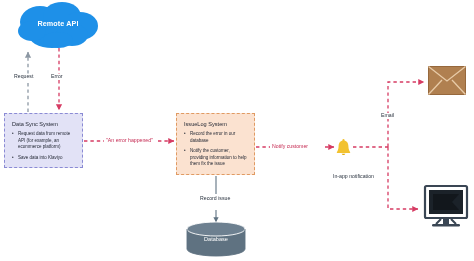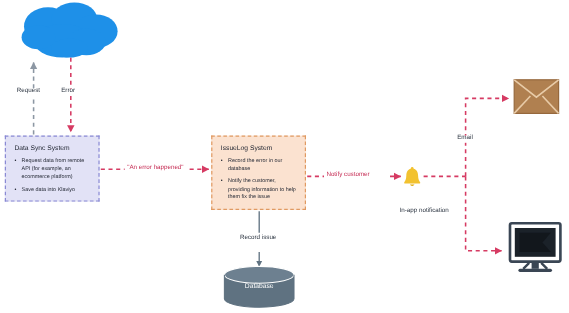--- a/index.html
+++ b/index.html
@@ -170,20 +170,21 @@
       <g fill="#1e90e8">
         <ellipse cx="28" cy="20" rx="20" ry="16"></ellipse>
         <ellipse cx="50" cy="14" rx="19" ry="14"></ellipse>
         <ellipse cx="68" cy="24" rx="18" ry="14"></ellipse>
         <ellipse cx="40" cy="32" rx="24" ry="14"></ellipse>
         <ellipse cx="60" cy="33" rx="16" ry="11"></ellipse>
         <ellipse cx="20" cy="29" rx="14" ry="10"></ellipse>
         <ellipse cx="46" cy="38" rx="15" ry="8"></ellipse>
       </g>
     </svg>
+    <div id="cloud-label">Remote API</div>
   </div>
 
   <div class="abs edge-label" style="left:12px; top:74px;">Request</div>
 
   <div class="abs edge-label" style="left:49px; top:74px;">Error</div>
 
   <div class="abs proc-box" id="box-datasync">
     <div class="box-title">Data Sync System</div>
     <ul class="bullet-list">
       <li>

